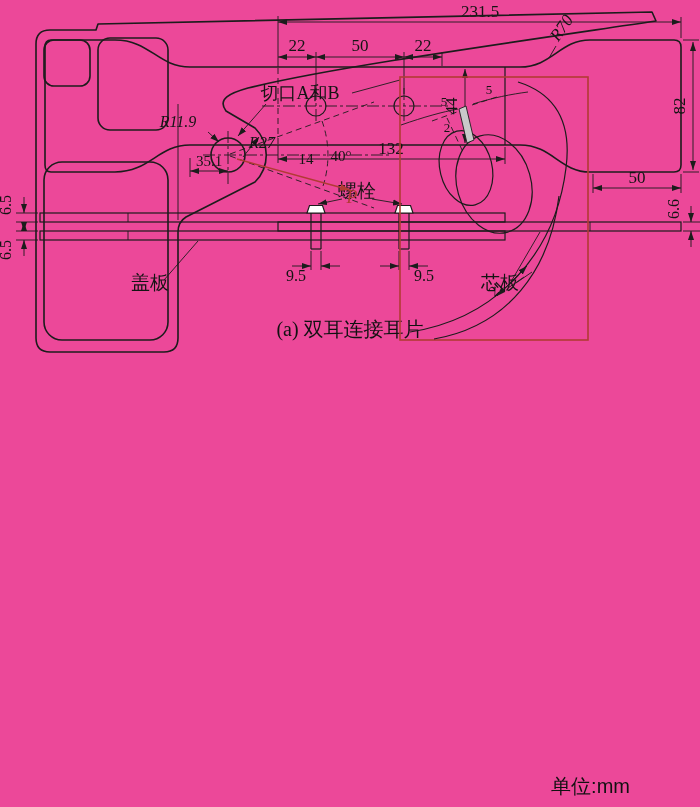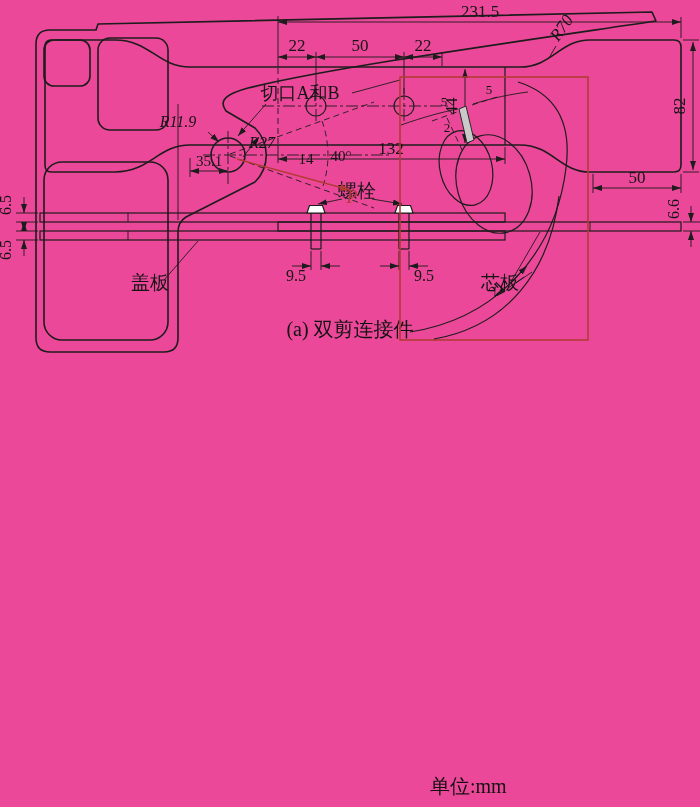--- a/index.html
+++ b/index.html
@@ -5,22 +5,22 @@
   html,body{margin:0;padding:0;background:#fff;}
   #canvas{position:relative;width:700px;height:807px;background:#ec4899;overflow:hidden;
           font-family:"Liberation Serif",serif;}
   svg{position:absolute;left:0;}
   #svg-a{top:0;}
   #svg-b{top:360;}
   .cap{position:absolute;width:100%;text-align:center;font-size:20px;color:#111;
        font-family:"Liberation Serif",serif;}
   #cap-a{top:316px;}
   #cap-b{top:742px;}
-  #units{position:absolute;top:773px;left:430px;width:200px;text-align:left;
-         font-size:20px;color:#111;font-family:Liberation Serif, serif;}
+  #units{position:absolute;top:773px;left:430px;width:200px;text-align:right;
+         font-size:20px;color:#111;font-family:Liberation Sans, sans-serif;}
   text{font-family:"Liberation Serif",serif;fill:#141414;text-anchor:middle;}
   .t13{font-size:13px}.t15{font-size:15px}.t16{font-size:16px}
   .t17{font-size:17px}.t18{font-size:18px}.t19{font-size:19px}
   .it{font-style:italic}
   .ln{stroke:#1c1c1c;fill:none;stroke-width:1.6;stroke-linejoin:round}
   .l2{stroke:#1c1c1c;fill:none;stroke-width:1.2}
   .th{stroke:#1c1c1c;fill:none;stroke-width:0.9}
   .cl{stroke-dasharray:12 3 3 3}
   .da{stroke-dasharray:6 4}
   .red{stroke:#b23b34}
@@ -165,21 +165,21 @@
     <g>
       <text class="t19" x="150" y="289">盖板</text>
       <line class="th" x1="164" y1="280" x2="198" y2="241"></line>
     </g>
     <g>
       <text class="t19" x="500" y="289">芯板</text>
       <line class="th" x1="512" y1="280" x2="540" y2="232"></line>
     </g>
   </svg>
 
-  <div id="cap-a" class="cap">(a) 双剪连接件</div>
+  <div id="cap-a" class="cap">(a) 双耳连接耳片</div>
 
   <svg id="svg-b" width="700" height="380" viewBox="0 0 700 380">
     <defs>
       <marker id="aB" markerUnits="userSpaceOnUse" markerWidth="10" markerHeight="8" refX="9" refY="4" orient="auto-start-reverse">
         <path d="M0,1 L9,4 L0,7 Z" fill="#1c1c1c"></path>
       </marker>
       <marker id="aR" markerUnits="userSpaceOnUse" markerWidth="12" markerHeight="9" refX="10" refY="4.5" orient="auto-start-reverse">
         <path d="M0,1 L10,4.5 L0,8 Z" fill="#b23b34"></path>
       </marker>
     </defs>

